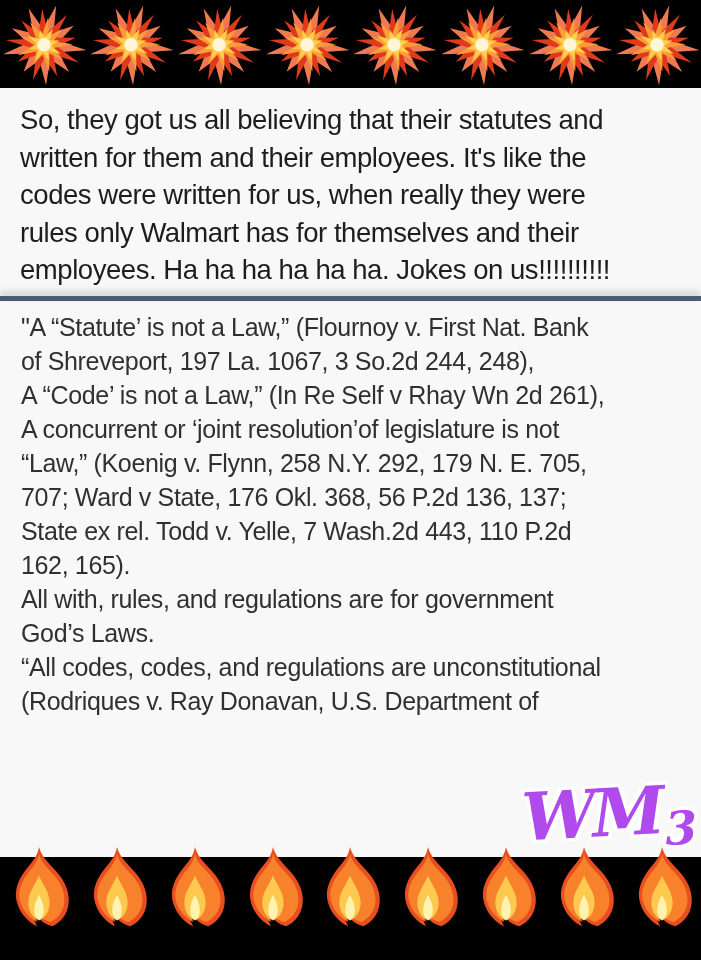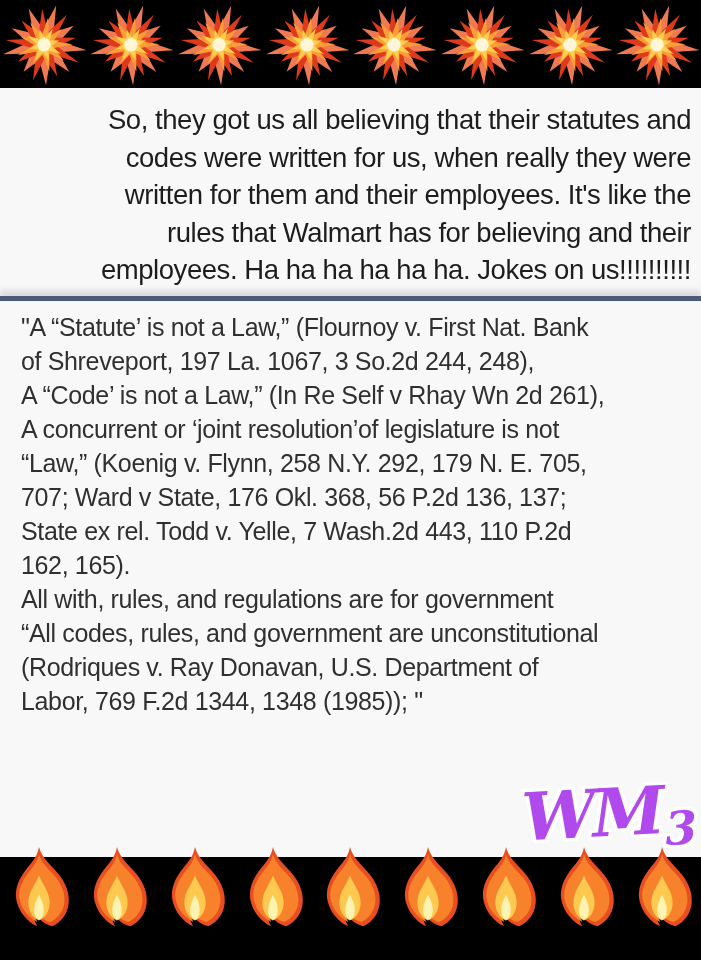--- a/index.html
+++ b/index.html
@@ -17,21 +17,20 @@
   .bar-top .emoji { width:84px; height:84px; display:block; flex:0 0 auto; }
   .bar-top .emoji svg { width:84px; height:84px; display:block; }
   .bar-bottom .emoji { width:70px; height:88px; display:block; flex:0 0 auto; margin-top:-12px; }
   .bar-bottom .emoji svg { width:70px; height:88px; display:block; }
 
   .content { position:absolute; top:88px; left:0; right:0; }
   .intro {
     margin:0; padding:13px 10px 0 20px;
     font-size:27.5px; line-height:37.6px; letter-spacing:-0.45px;
     color:#1d1d1d;
-    text-align:right;
   }
   .intro div, .quote div { white-space:nowrap; }
   .divider {
     height:0; border:none; border-top:5px solid #4b5b74;
     margin:7px 0 0 0;
     box-shadow:0 -4px 6px rgba(100,110,130,0.35);
   }
   .quote {
     margin:0; padding:9px 8px 0 21px;
     font-size:25px; line-height:34px; letter-spacing:-0.35px;
@@ -127,39 +126,39 @@
           <polygon points="54.9,18.4 55.7,40.5 71.3,32.2 61.2,46.6 84.3,50.2 61.4,54.8 73.2,69.5 56.3,61.2 56.4,82.7 48.2,62.9 37.0,74.8 41.0,58.9 18.7,63.3 38.0,51.3 22.5,41.7 40.6,43.5 33.5,24.0 47.6,39.2" fill="#fd9d38"></polygon>
           <polygon points="60.5,31.7 57.0,45.4 68.2,45.7 58.9,52.0 70.1,62.0 55.6,58.0 55.6,70.0 49.0,59.9 39.7,69.9 43.0,56.6 32.7,56.1 41.1,50.0 30.3,40.2 44.4,44.0 44.5,32.4 51.0,42.1" fill="#ffd04b"></polygon>
           <circle cx="50" cy="51" r="8" fill="#fff6d8"></circle>
         </svg>
       </span>
     </div>
 
   <div class="content">
     <div class="intro">
         <div>So, they got us all believing that their statutes and</div>
+        <div>written for them and their employees. It's like the</div>
         <div>codes were written for us, when really they were</div>
-        <div>written for them and their employees. It's like the</div>
-        <div>rules that Walmart has for believing and their</div>
+        <div>rules only Walmart has for themselves and their</div>
         <div>employees. Ha ha ha ha ha ha. Jokes on us!!!!!!!!!!</div>
       </div>
     <hr class="divider">
     <div class="quote">
         <div>"A “Statute’ is not a Law,” (Flournoy v. First Nat. Bank</div>
         <div>of Shreveport, 197 La. 1067, 3 So.2d 244, 248),</div>
         <div>A “Code’ is not a Law,” (In Re Self v Rhay Wn 2d 261),</div>
         <div>A concurrent or ‘joint resolution’of legislature is not</div>
         <div>“Law,” (Koenig v. Flynn, 258 N.Y. 292, 179 N. E. 705,</div>
         <div>707; Ward v State, 176 Okl. 368, 56 P.2d 136, 137;</div>
         <div>State ex rel. Todd v. Yelle, 7 Wash.2d 443, 110 P.2d</div>
         <div>162, 165).</div>
         <div>All with, rules, and regulations are for government</div>
-        <div>“All codes, rules, and government are unconstitutional</div>
+        <div>God’s Laws.</div>
+        <div>“All codes, codes, and regulations are unconstitutional</div>
         <div>(Rodriques v. Ray Donavan, U.S. Department of</div>
-        <div>Labor, 769 F.2d 1344, 1348 (1985)); "</div>
       </div>
   </div>
 
   <div class="signature"><span class="sig-main">WM</span><span class="sig-sub">3</span></div>
 
   <div class="bar bar-bottom">
       <span class="emoji">
         <svg viewBox="0 0 72 92">
           <path d="M36 2 C34 14 26 20 20 29 C13 39 10 50 13 60 C16 71 24 80 34 85 C31 79 29 73 30 67 C33 76 41 83 50 85 C59 81 66 72 67 61 C68 50 64 40 57 31 C49 21 39 14 36 2 Z" fill="#e84e1f"></path>
           <path d="M36 2 C34 14 26 20 20 29 C13 39 10 50 13 60 C16 71 24 80 34 85 C31 79 29 73 30 67 C33 76 41 83 50 85 C59 81 66 72 67 61 C68 50 64 40 57 31 C49 21 39 14 36 2 Z" transform="translate(5.2 7.8) scale(0.855)" fill="#f8822c"></path>

